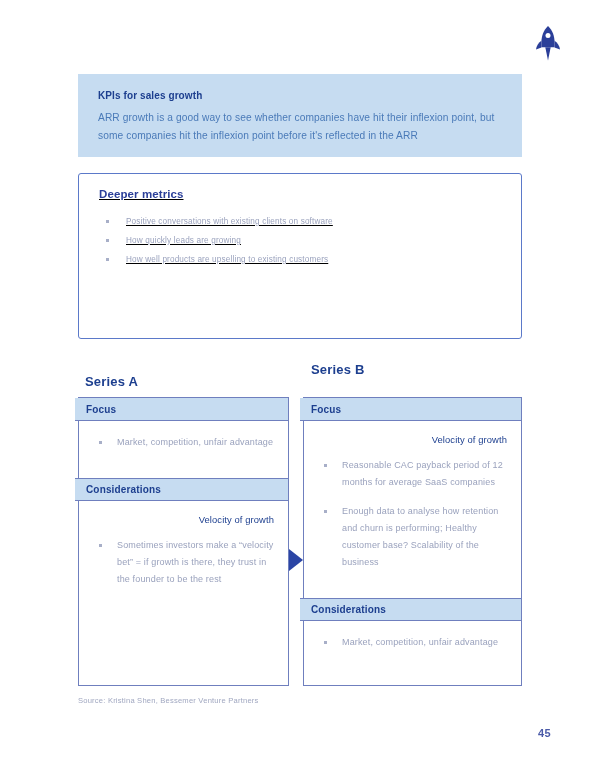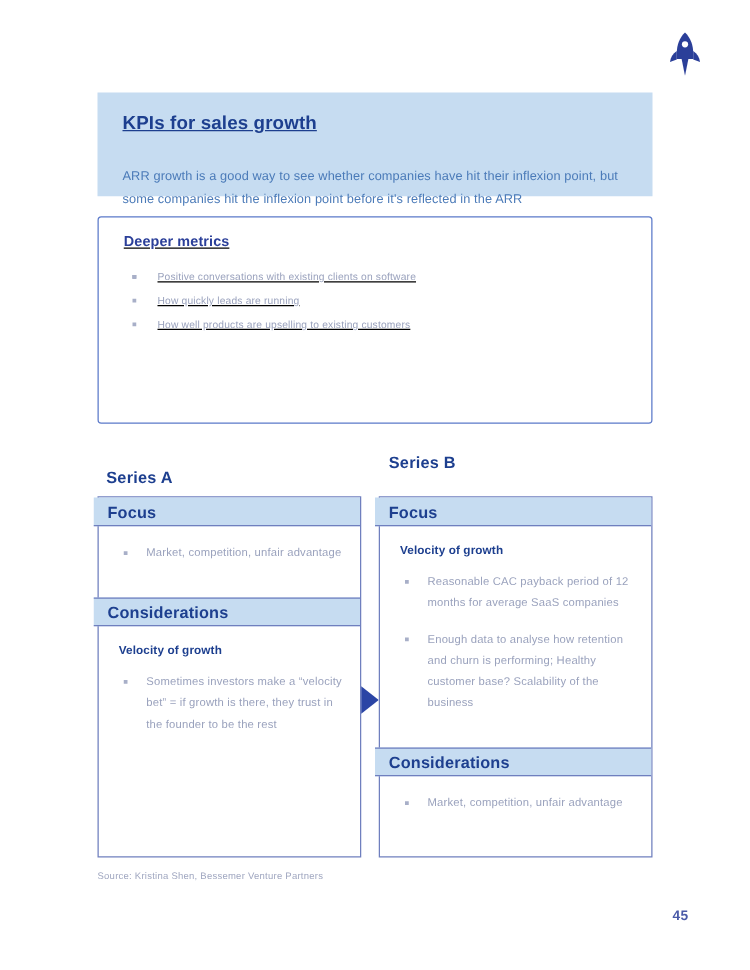--- a/index.html
+++ b/index.html
@@ -39,25 +39,24 @@
     left: 78px;
     top: 74px;
     width: 444px;
     height: 83px;
     background: #c6dcf1;
     box-sizing: border-box;
     padding: 16px 20px 0 20px;
   }
   .kpi-title {
     color: #1d3f8f;
-    font-size: 15px;
-    font-weight: bold;
-    letter-spacing: .1px;
-    margin: 0 0 26px 0;
-    text-decoration: underline;
+    font-size: 10px;
+    font-weight: bold;
+    letter-spacing: .1px;
+    margin: 0 0 8px 0;
   }
   .kpi-body {
     color: #4a7ab8;
     font-size: 10.2px;
     line-height: 18px;
     letter-spacing: .1px;
     margin: 0;
   }
 
   
@@ -133,35 +132,36 @@
     align-items: center;
     padding-left: 11px;
     box-sizing: border-box;
     
     margin-left: -4px;
     padding-right: 4px;
     border-bottom: 1px solid #6f7fbe;
   }
   .band-label {
     color: #1d3f8f;
-    font-size: 13px;
+    font-size: 10px;
     font-weight: bold;
     letter-spacing: .15px;
   }
 
   .cell {
     padding: 13px 14px 27px 14px;
     box-sizing: border-box;
   }
   .sub-head {
     color: #1d3f8f;
     font-size: 9.4px;
-    font-weight: bold;
+    font-weight: normal;
     letter-spacing: .1px;
     margin: 0 0 12px 2px;
+    text-align: right;
   }
   .cell-list {
     list-style: none;
     margin: 0;
     padding: 0;
   }
   .cell-list li {
     position: relative;
     color: #9aa2bd;
     font-size: 9px;
@@ -230,21 +230,21 @@
     <div class="kpi-title">KPIs for sales growth</div>
     <p class="kpi-body">ARR growth is a good way to see whether companies have hit their inflexion point, but some companies hit the inflexion point before it's reflected in the ARR</p>
   </div>
 
   <div class="metrics-box">
     <div class="metrics-title">Deeper metrics</div>
     <ul class="metrics-list">
       <li><span class="bullet"></span></li>
       <li><span class="bullet"></span></li>
       <li><span class="bullet"></span><span>Positive conversations with existing clients on software</span></li>
-      <li><span class="bullet"></span><span>How quickly leads are running</span></li>
+      <li><span class="bullet"></span><span>How quickly leads are growing</span></li>
       <li><span class="bullet"></span><span>How well products are upselling to existing customers</span></li>
     </ul>
   </div>
 
   <div class="col-title" id="series-a-title">Series A</div>
   <div class="series-table" id="series-a-table">
     <div class="band">
       <span class="band-label">Focus</span>
     </div>
     <div class="cell">

